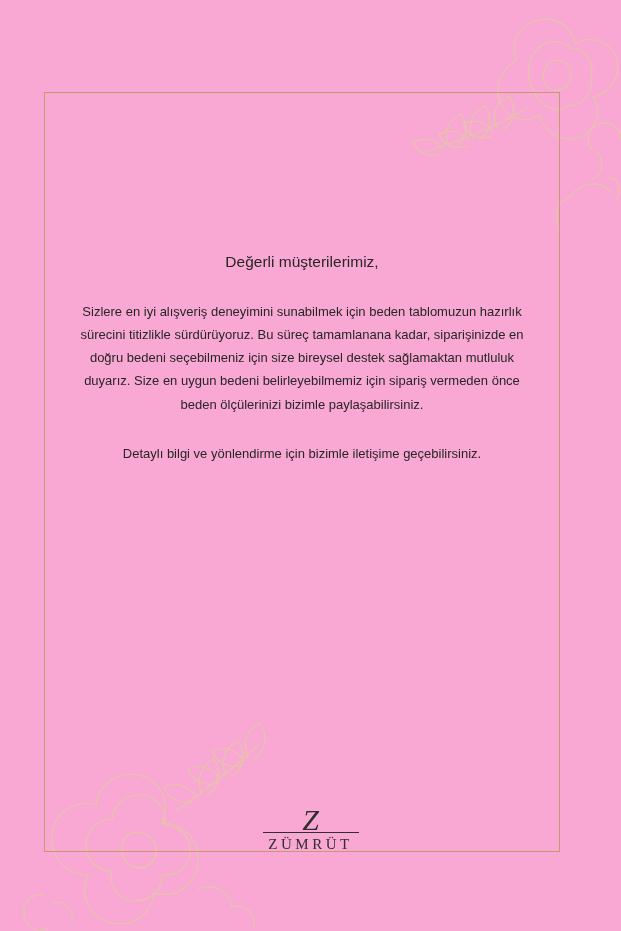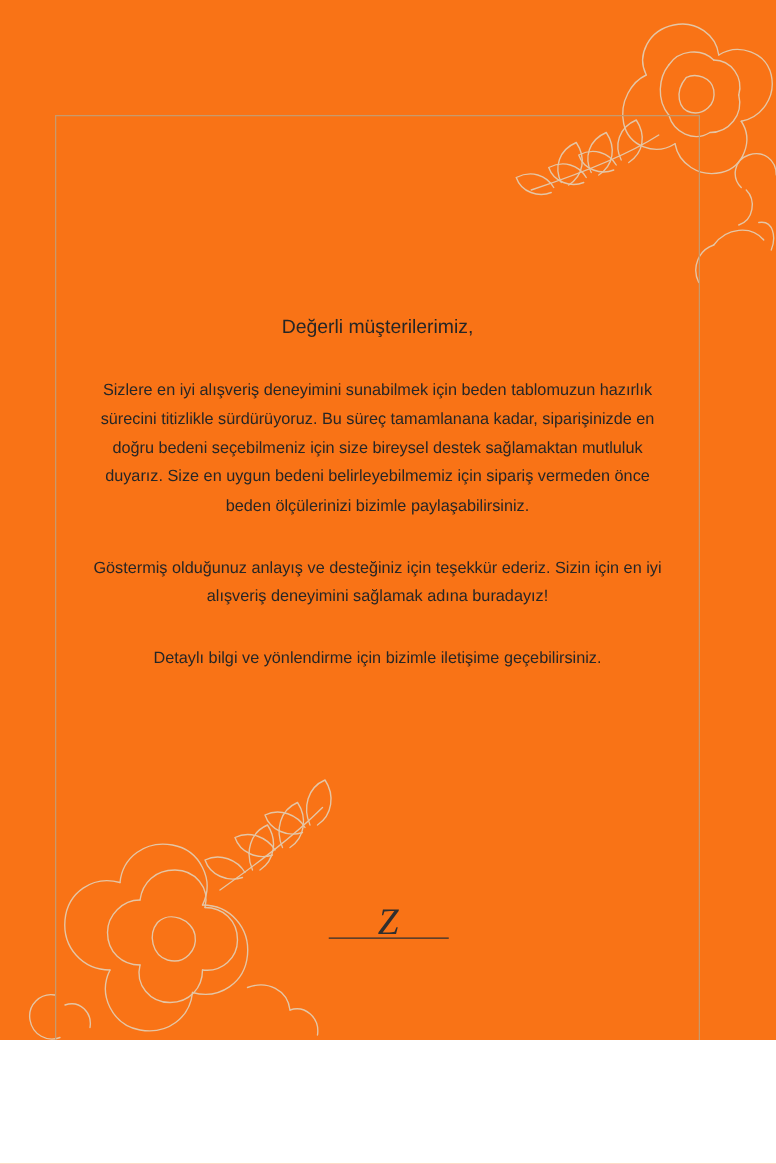--- a/index.html
+++ b/index.html
@@ -10,22 +10,22 @@
     width: 621px;
     height: 931px;
     background: #ffffff;
     font-family: "Liberation Sans", sans-serif;
     overflow: hidden;
   }
 
   .page {
     position: relative;
     width: 621px;
-    height: 832px;
-    background: #f97316;
+    height: 931px;
+    background: #f9a8d4;
     overflow: hidden;
   }
 
   
   .deco {
     position: absolute;
     pointer-events: none;
   }
   .deco-tr {
     top: 0;
@@ -172,22 +172,22 @@
       <path d="M198 248 C214 242 230 250 232 266"></path>
       <path d="M232 266 C244 262 256 272 254 286"></path>
     </g>
   </svg>
 
   <div class="frame"></div>
 
   <div class="content">
     <p class="greeting">Değerli müşterilerimiz,</p>
     <p class="para">Sizlere en iyi alışveriş deneyimini sunabilmek için beden tablomuzun hazırlık sürecini titizlikle sürdürüyoruz. Bu süreç tamamlanana kadar, siparişinizde en doğru bedeni seçebilmeniz için size bireysel destek sağlamaktan mutluluk duyarız. Size en uygun bedeni belirleyebilmemiz için sipariş vermeden önce beden ölçülerinizi bizimle paylaşabilirsiniz.</p>
-    <p class="para">Göstermiş olduğunuz anlayış ve desteğiniz için teşekkür ederiz. Sizin için en iyi alışveriş deneyimini sağlamak adına buradayız!</p>
     <p class="para">Detaylı bilgi ve yönlendirme için bizimle iletişime geçebilirsiniz.</p>
   </div>
 
   <div class="logo">
     <div class="logo-mark">Z</div>
     <div class="logo-rule top"></div>
+    <div class="logo-word">ZÜMRÜT</div>
   </div>
 
 </div>
 
 </body></html>

